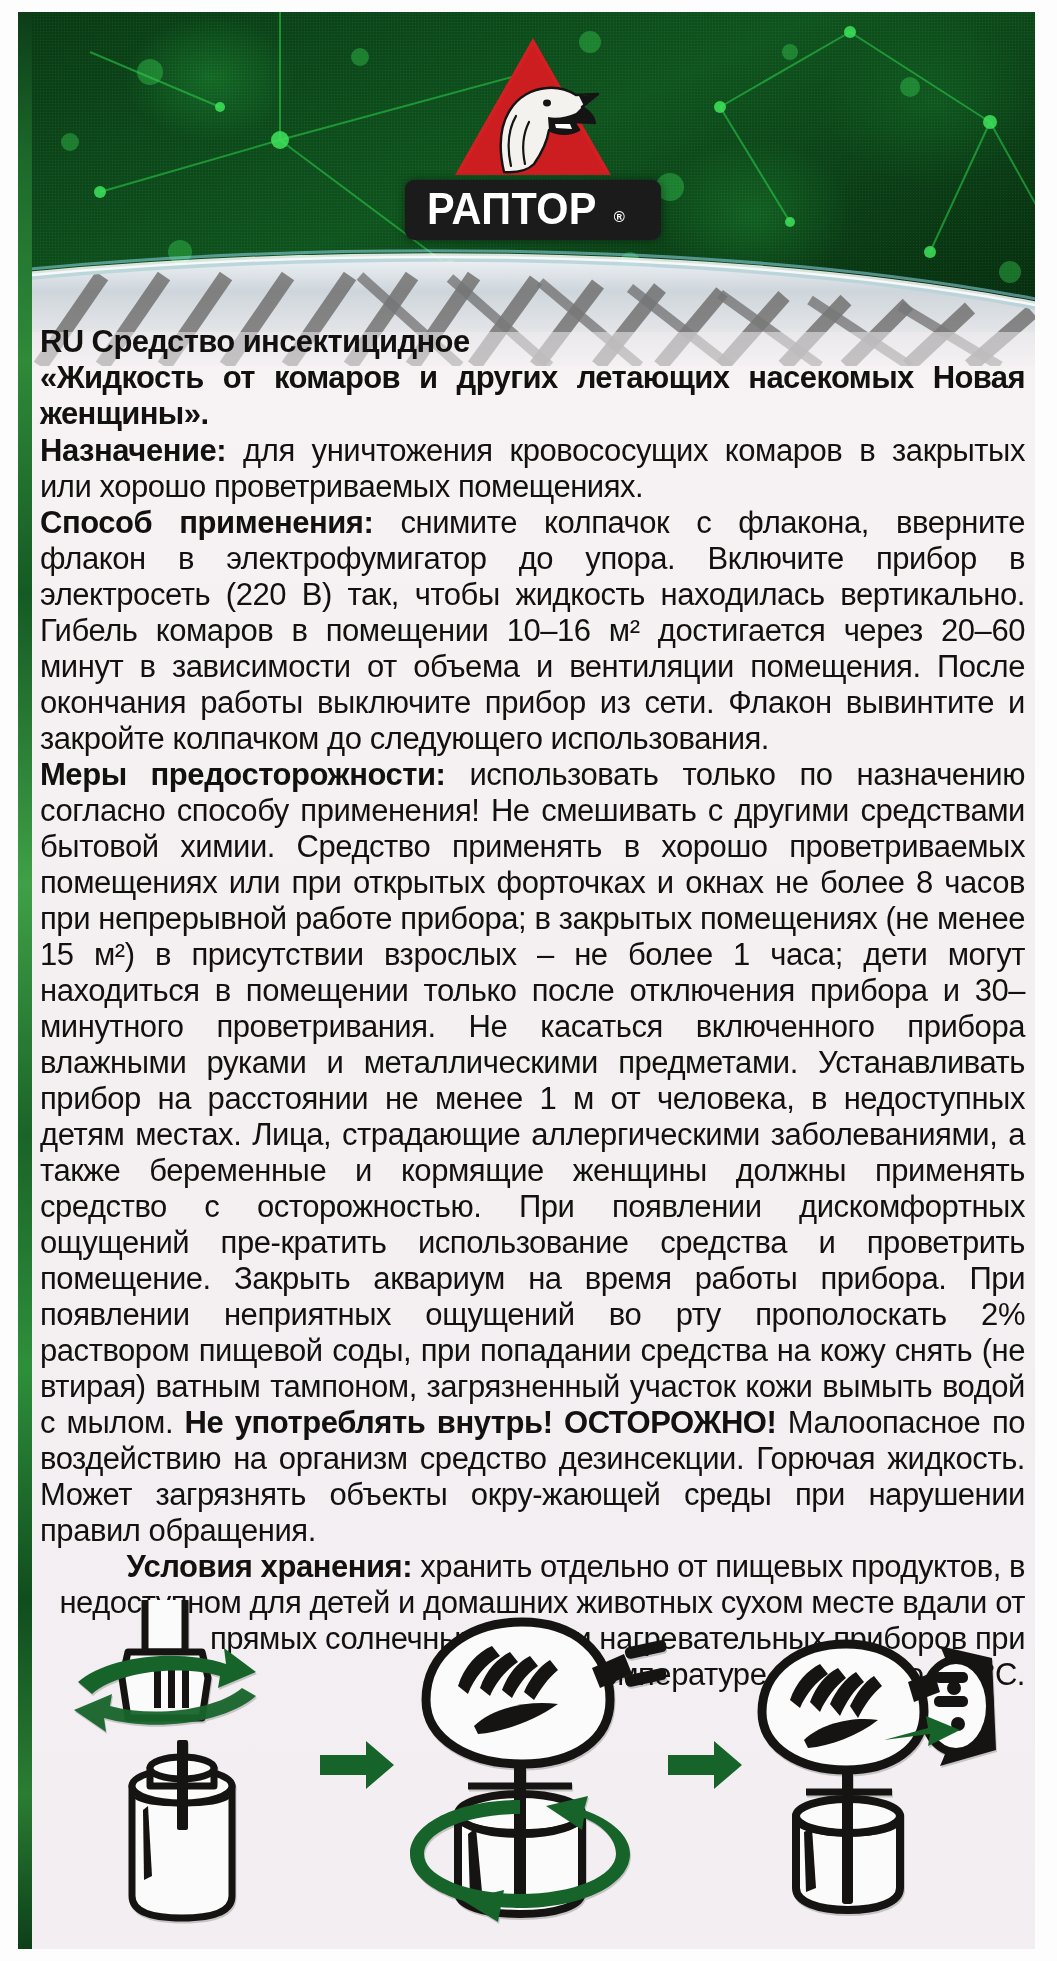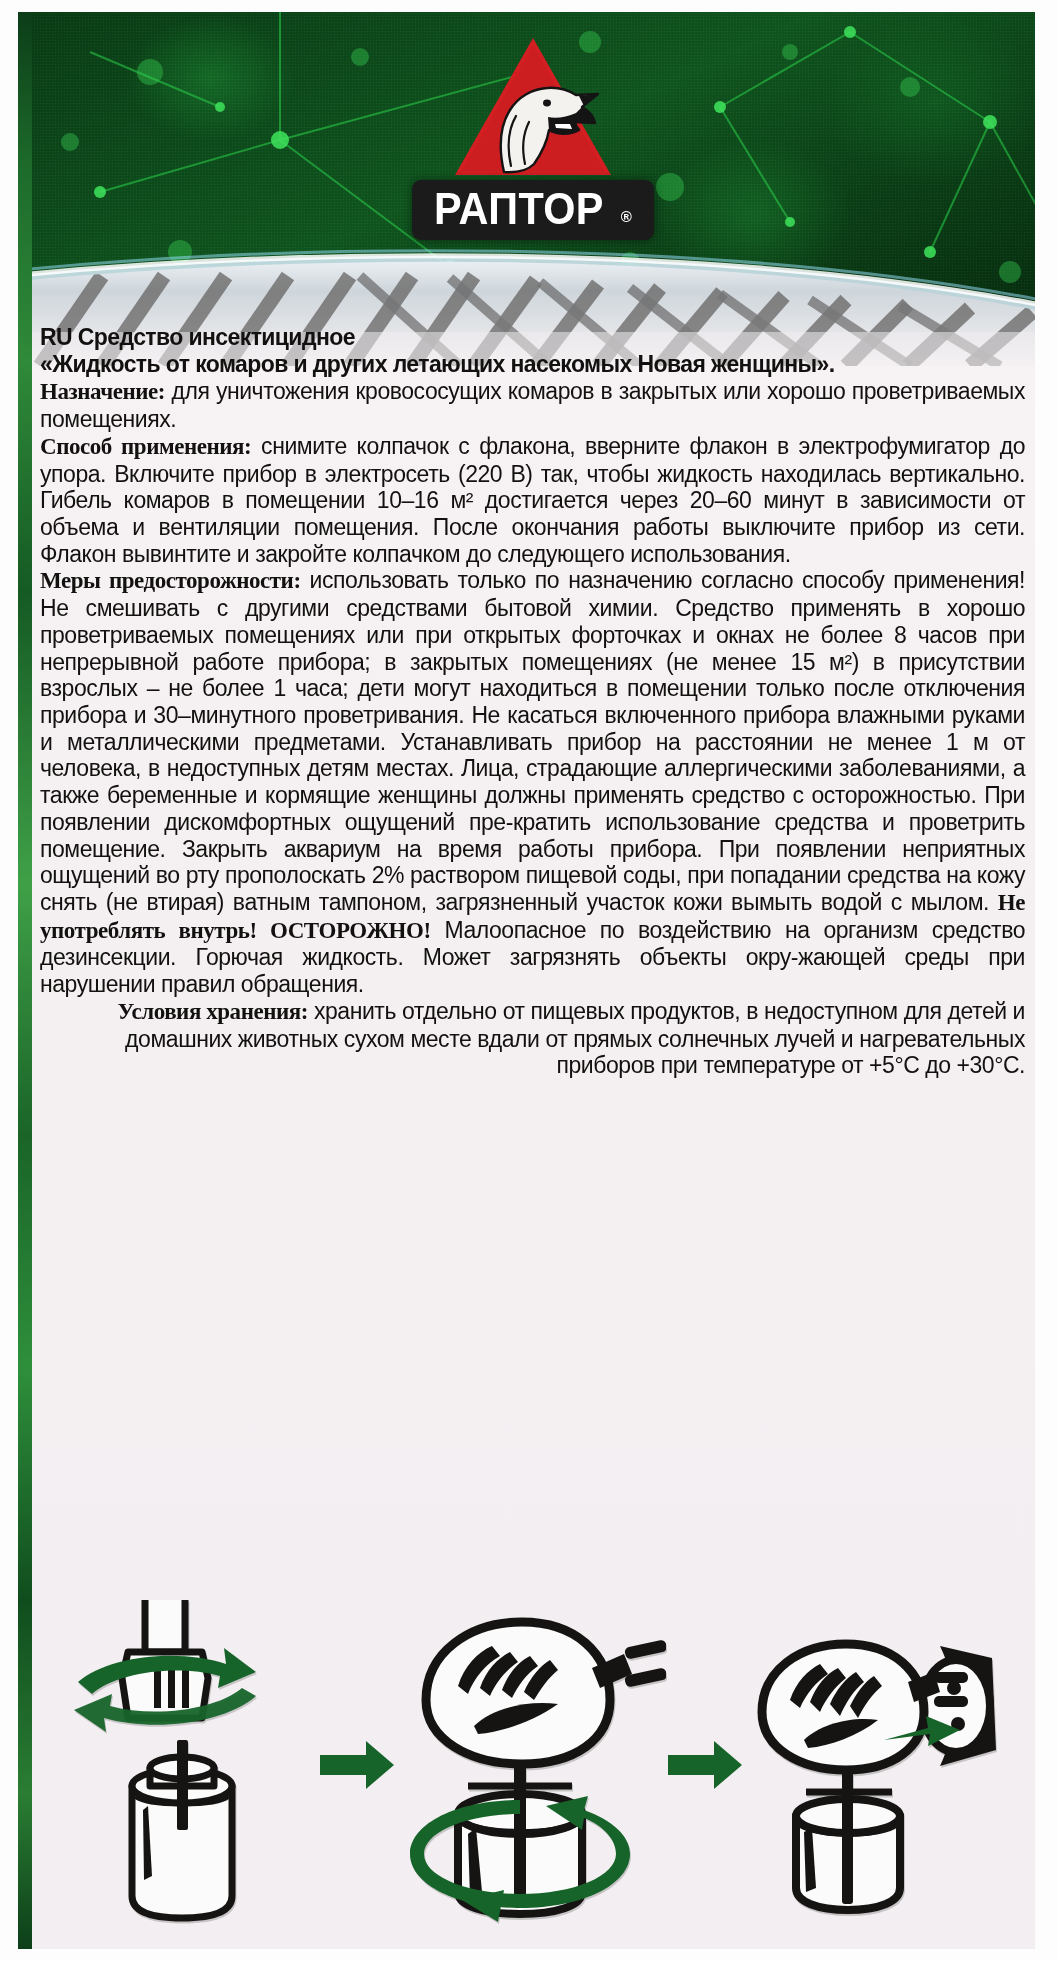--- a/index.html
+++ b/index.html
@@ -68,21 +68,21 @@
   .logo-wrap{
     position:absolute; left:0; right:0; top:22px;
     display:flex; flex-direction:column; align-items:center;
     z-index: 5;
   }
   .logo-mark { width:170px; height:150px; display:block; }
   .logo-plate{
     margin-top:-4px;
     background:#1b1b1b;
     border-radius:9px;
-    padding:6px 22px 9px 22px;
+    padding:6px 36px 9px 22px;
     display:flex; align-items:baseline;
     box-shadow:0 0 10px rgba(0,0,0,.45);
   }
   .logo-word{
     color:#ffffff;
     font-family:"Liberation Sans", sans-serif;
     font-weight:bold;
     font-size:45px;
     letter-spacing:0.5px;
     line-height:1;
@@ -106,27 +106,27 @@
     background: linear-gradient(180deg,#f7f3f5 0%, #f4f0f2 40%, #f2eef1 100%);
     z-index: 8;
   }
 
   .text-block{
     position:absolute;
     left:40px; top:324px; width:985px;
     z-index: 20;
     color:#13110f;
     font-family:"Liberation Sans", sans-serif;
-    font-size:23px;
+    font-size:31px;
     line-height:1.162;
     letter-spacing:-0.45px;
   }
   .p { margin:0 0 0 0; text-align:justify; text-justify:inter-word; }
   .p.last { text-align:right; }
-  .b { font-weight:bold;font-family:Liberation Serif, serif; }
+  .b { font-weight:bold; }
   .title { font-weight:bold; line-height:1.16; margin-bottom:1px; letter-spacing:-0.6px;}
 
   
   .steps{
     position:absolute; left:48px; top:1600px; width:960px; height:330px;
     z-index: 22;
     display:flex; align-items:center; justify-content:space-between;
   }
   .step { width:270px; height:330px; position:relative; }
   .arrow-sep { width:78px; height:60px; position:relative; }

